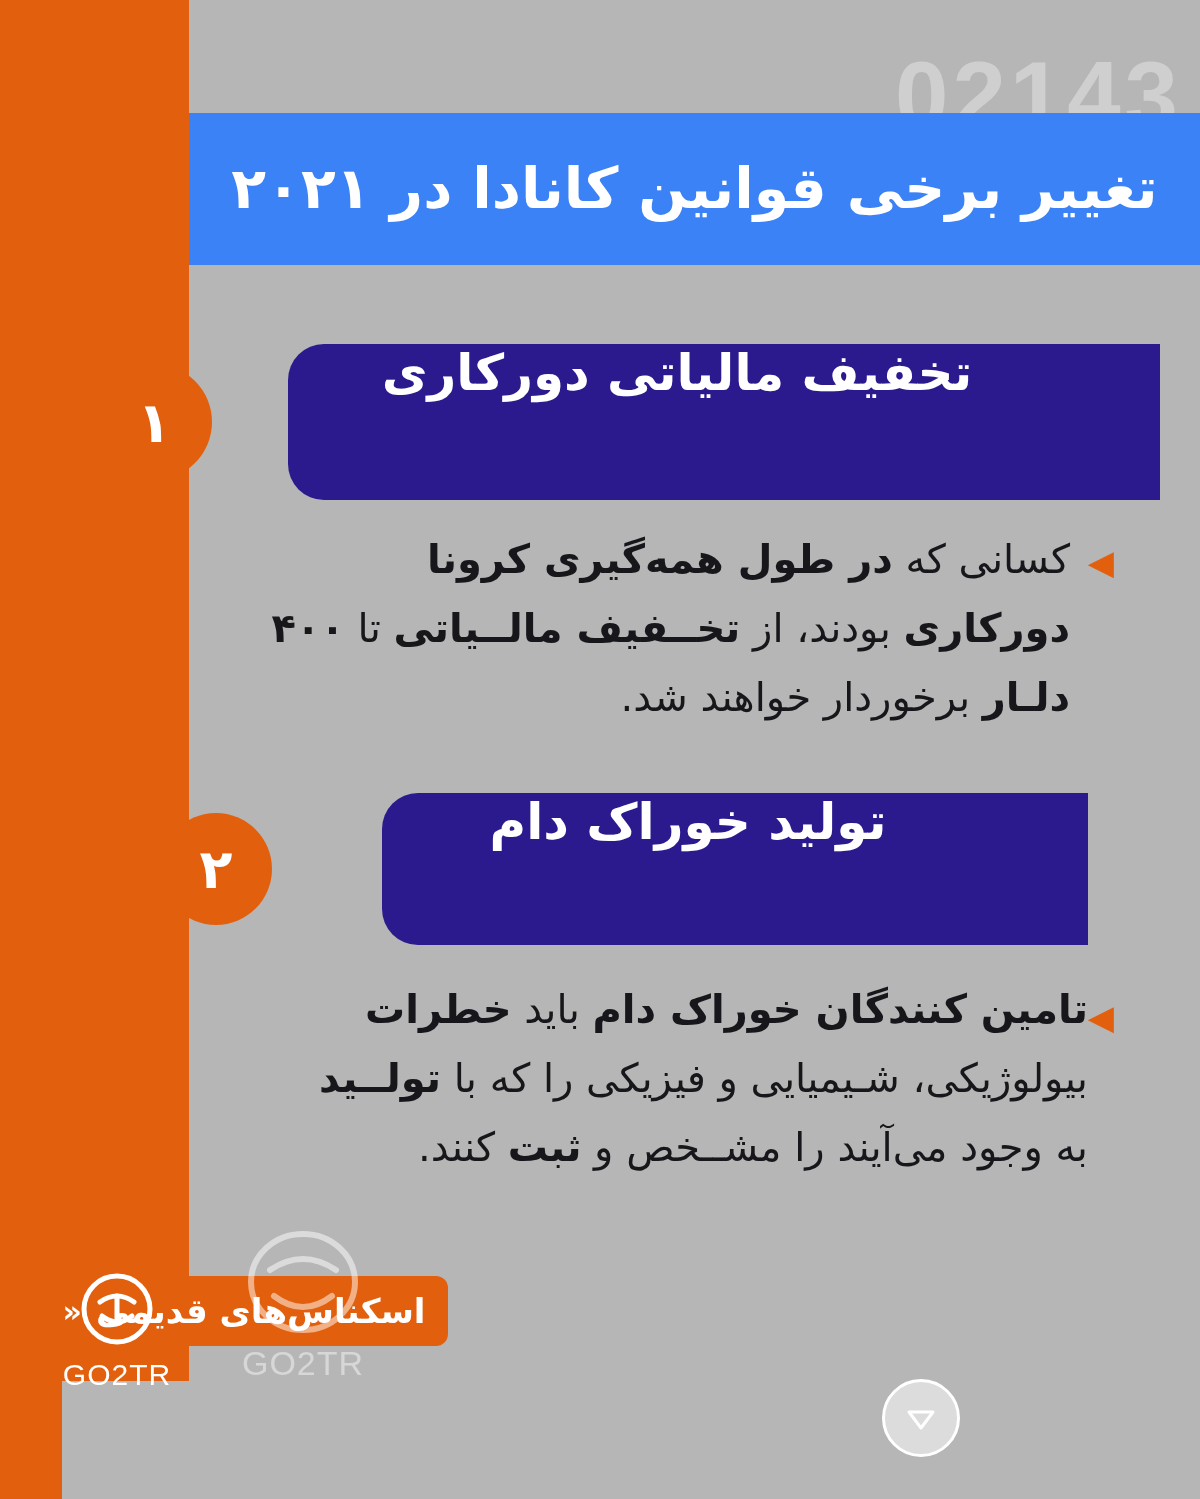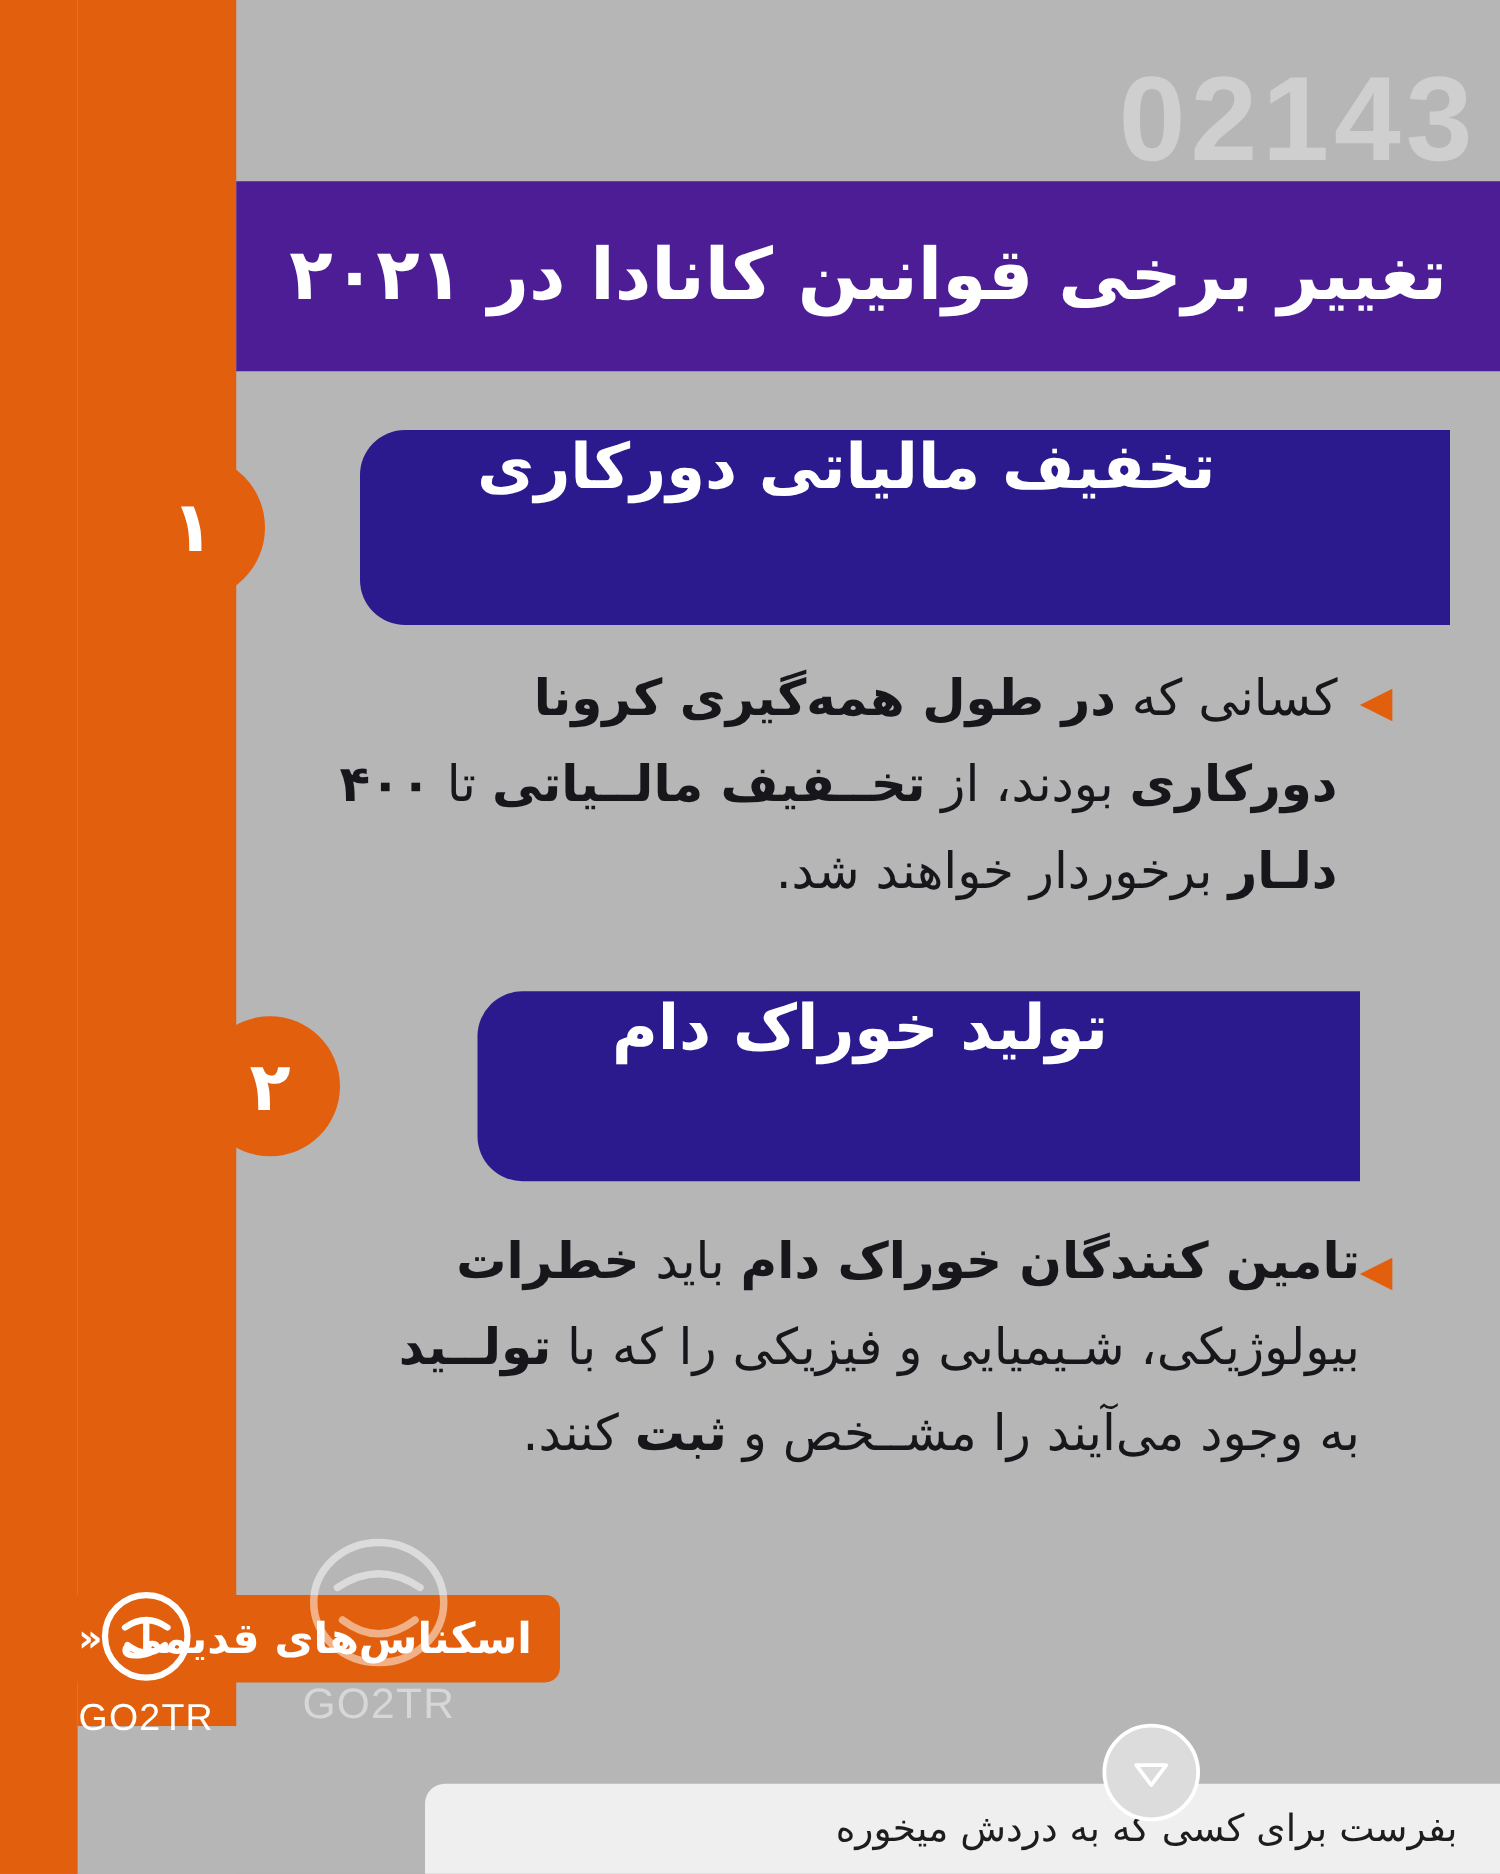--- a/index.html
+++ b/index.html
@@ -71,27 +71,26 @@
     margin-top: 33px;
   }
 
   
   .title-bar {
     position: absolute;
     top: 113px;
     right: 0;
     left: 189px;
     height: 152px;
-    background: #4c1d95;
+    background: #3b82f6;
     display: flex;
     align-items: center;
     justify-content: center;
     padding: 0 26px;
     box-sizing: border-box;
-    margin-top: 32px;
   }
   .title-bar .t {
     color: #ffffff;
     font-size: 57px;
     font-weight: bold;
     line-height: 1.25;
     text-align: center;
     white-space: nowrap;
   }
 
@@ -325,22 +324,19 @@
     <div class="mark">
       <svg viewBox="0 0 118 112" width="118" height="112" aria-hidden="true">
         <ellipse cx="59" cy="56" rx="52" ry="48" fill="none" stroke="rgba(255,255,255,0.5)" stroke-width="6"></ellipse>
         <path d="M26 44 Q59 22 92 44" fill="none" stroke="rgba(255,255,255,0.5)" stroke-width="6" stroke-linecap="round"></path>
         <path d="M30 70 Q59 92 88 70" fill="none" stroke="rgba(255,255,255,0.5)" stroke-width="6" stroke-linecap="round"></path>
       </svg>
     </div>
     <div class="txt">GO2TR</div>
   </div>
 
-  <div class="share-bar">
-    <div class="msg">بفرست برای کسی که به دردش میخوره</div>
-  </div>
   <div class="send-circle">
     <svg viewBox="0 0 40 40" width="40" height="40" aria-hidden="true">
       <path d="M8 14 L32 14 L20 30 Z" fill="none" stroke="#ffffff" stroke-width="3" stroke-linejoin="round"></path>
     </svg>
   </div>
 
 </div>
 
 </body></html>

